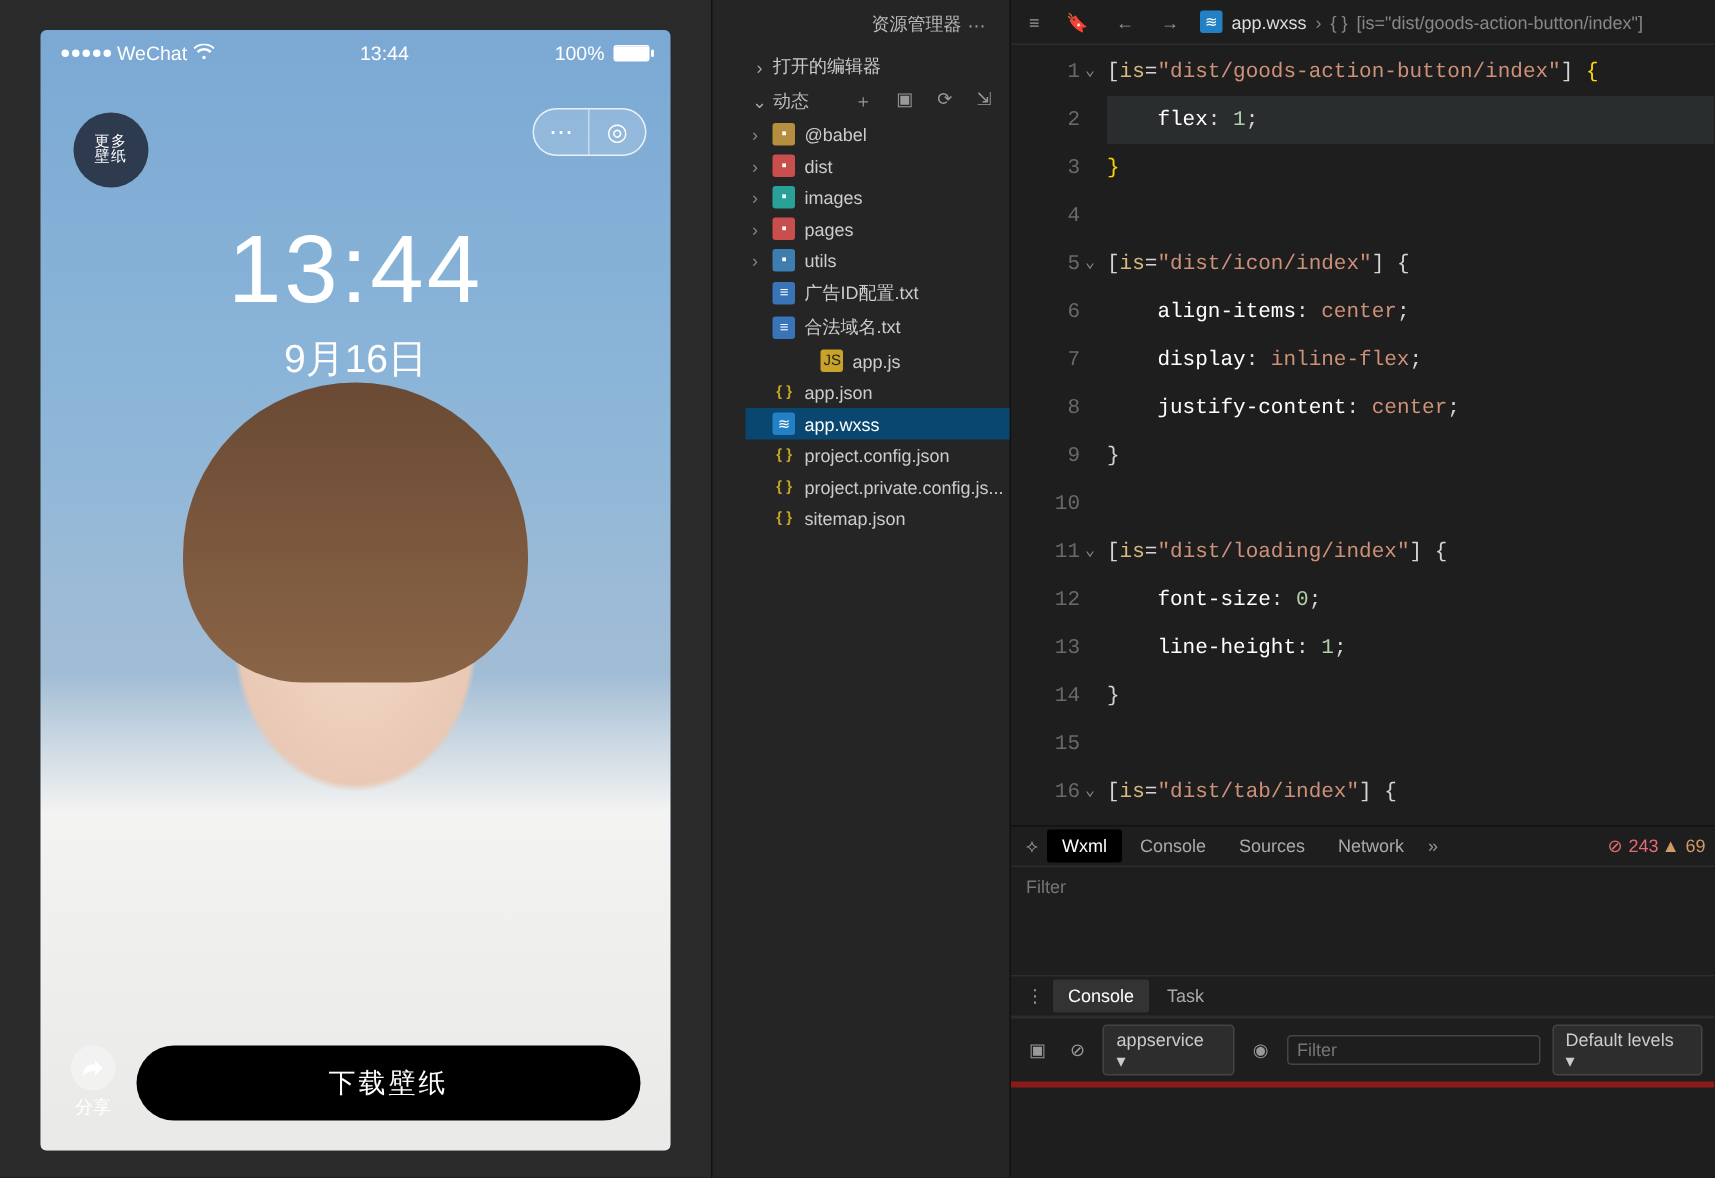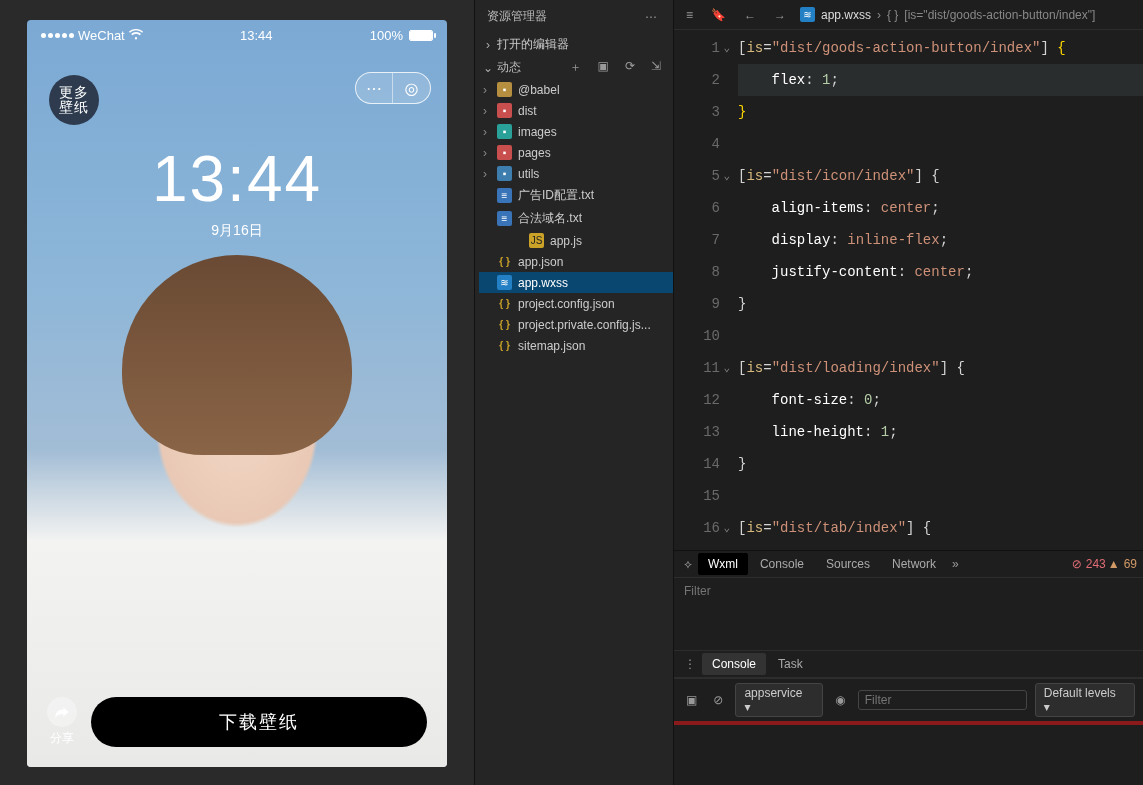--- a/index.html
+++ b/index.html
@@ -19,42 +19,42 @@
   .dots { display:flex; gap:2px; }
   .dots span { width:5px;height:5px;border-radius:50%;background:#fff; }
   .wifi-ico { display:inline-block; }
   .status-right { display:flex; align-items:center; gap:6px; }
   .battery { width:24px;height:11px;border:1.5px solid #fff;border-radius:2px;position:relative; }
   .battery::after{content:"";position:absolute;right:-4px;top:2px;width:2px;height:5px;background:#fff;border-radius:1px;}
   .battery i{display:block;width:100%;height:100%;background:#fff;border-radius:1px;}
   .capsule { position:absolute; top:52px; right:16px; display:flex; gap:0; border:1px solid rgba(255,255,255,.8); border-radius:18px; overflow:hidden; background:rgba(255,255,255,.15);}
   .capsule button{width:37px;height:30px;background:transparent;border:none;color:#fff;display:flex;align-items:center;justify-content:center;font-size:16px;cursor:pointer;}
   .capsule button:first-child{border-right:1px solid rgba(255,255,255,.5);}
-  .badge-more{position:absolute; top:55px; left:22px; width:50px;height:50px;border-radius:50%;background:#2e3b4e;display:flex;align-items:center;justify-content:center;color:#fff;font-size:14px;line-height:1.05;text-align:center;letter-spacing:1px;}
+  .badge-more{position:absolute; top:55px; left:22px; width:50px;height:50px;border-radius:50%;background:#2e3b4e;display:flex;align-items:center;justify-content:center;color:#fff;font-size:10px;line-height:1.05;text-align:center;letter-spacing:1px;}
   .clock { text-align:center; margin-top:95px; }
   .clock .time{font-size:64px;font-weight:300;letter-spacing:2px;}
-  .clock .date{font-size:14px;margin-top:6px;}
+  .clock .date{font-size:26px;margin-top:6px;}
   .person {
     position:absolute; left:0; right:0; bottom:0; top:235px;
     background:
       radial-gradient(ellipse 140px 170px at 50% 34%, #f1d6c4 0%, #e9c9b5 55%, rgba(233,201,181,0) 58%),
       linear-gradient(180deg, rgba(255,255,255,0) 0%, rgba(255,255,255,0) 38%, #f3f3f2 56%, #e9e9e8 100%);
   }
   .hair {
     position:absolute; top:0px; left:50%; transform:translateX(-50%);
     width:230px; height:200px; border-radius:115px 115px 80px 80px;
     background:linear-gradient(180deg,#6a4a34,#8a6446);
   }
   .bottom-bar{position:absolute;bottom:20px;left:0;right:0;display:flex;align-items:center;gap:14px;padding:0 20px;margin-top:20px;}
   .share{display:flex;flex-direction:column;align-items:center;gap:3px;font-size:12px;color:#fff;}
   .share .circ{width:30px;height:30px;border-radius:50%;background:rgba(255,255,255,.35);display:flex;align-items:center;justify-content:center;}
   .dl-btn{flex:1;height:50px;border-radius:26px;background:#000;color:#fff;border:none;font-size:18px;letter-spacing:2px;cursor:pointer;}
 
   
-  .explorer { width: 200px; background:#252526; border-left:1px solid #111; border-right:1px solid #111; display:flex; flex-direction:column; }
+  .explorer { width: 200px; background:#252526; border-left:1px solid #111; border-right:1px solid #111; display:flex; flex-direction:column;align-items:flex-end; }
   .exp-head { display:flex; justify-content:space-between; align-items:center; padding:8px 12px; font-size:12px; color:#bbb; }
   .exp-section { font-size:12px; }
   .sec-row { display:flex; align-items:center; gap:4px; padding:3px 8px; color:#ccc; cursor:pointer;}
   .sec-row.head { justify-content:space-between; color:#bbb; }
   .sec-row.head .tools{display:flex;gap:8px;color:#999;}
   .chev{display:inline-block;width:10px;text-align:center;color:#aaa;}
   .tree { padding-left:4px; }
   .tree .node{display:flex;align-items:center;gap:6px;padding:3px 4px 3px 0;cursor:pointer;border-radius:0;}
   .tree .node.sel{background:#094771;color:#fff;}
   .tree .node .chev{width:12px;color:#888;}

